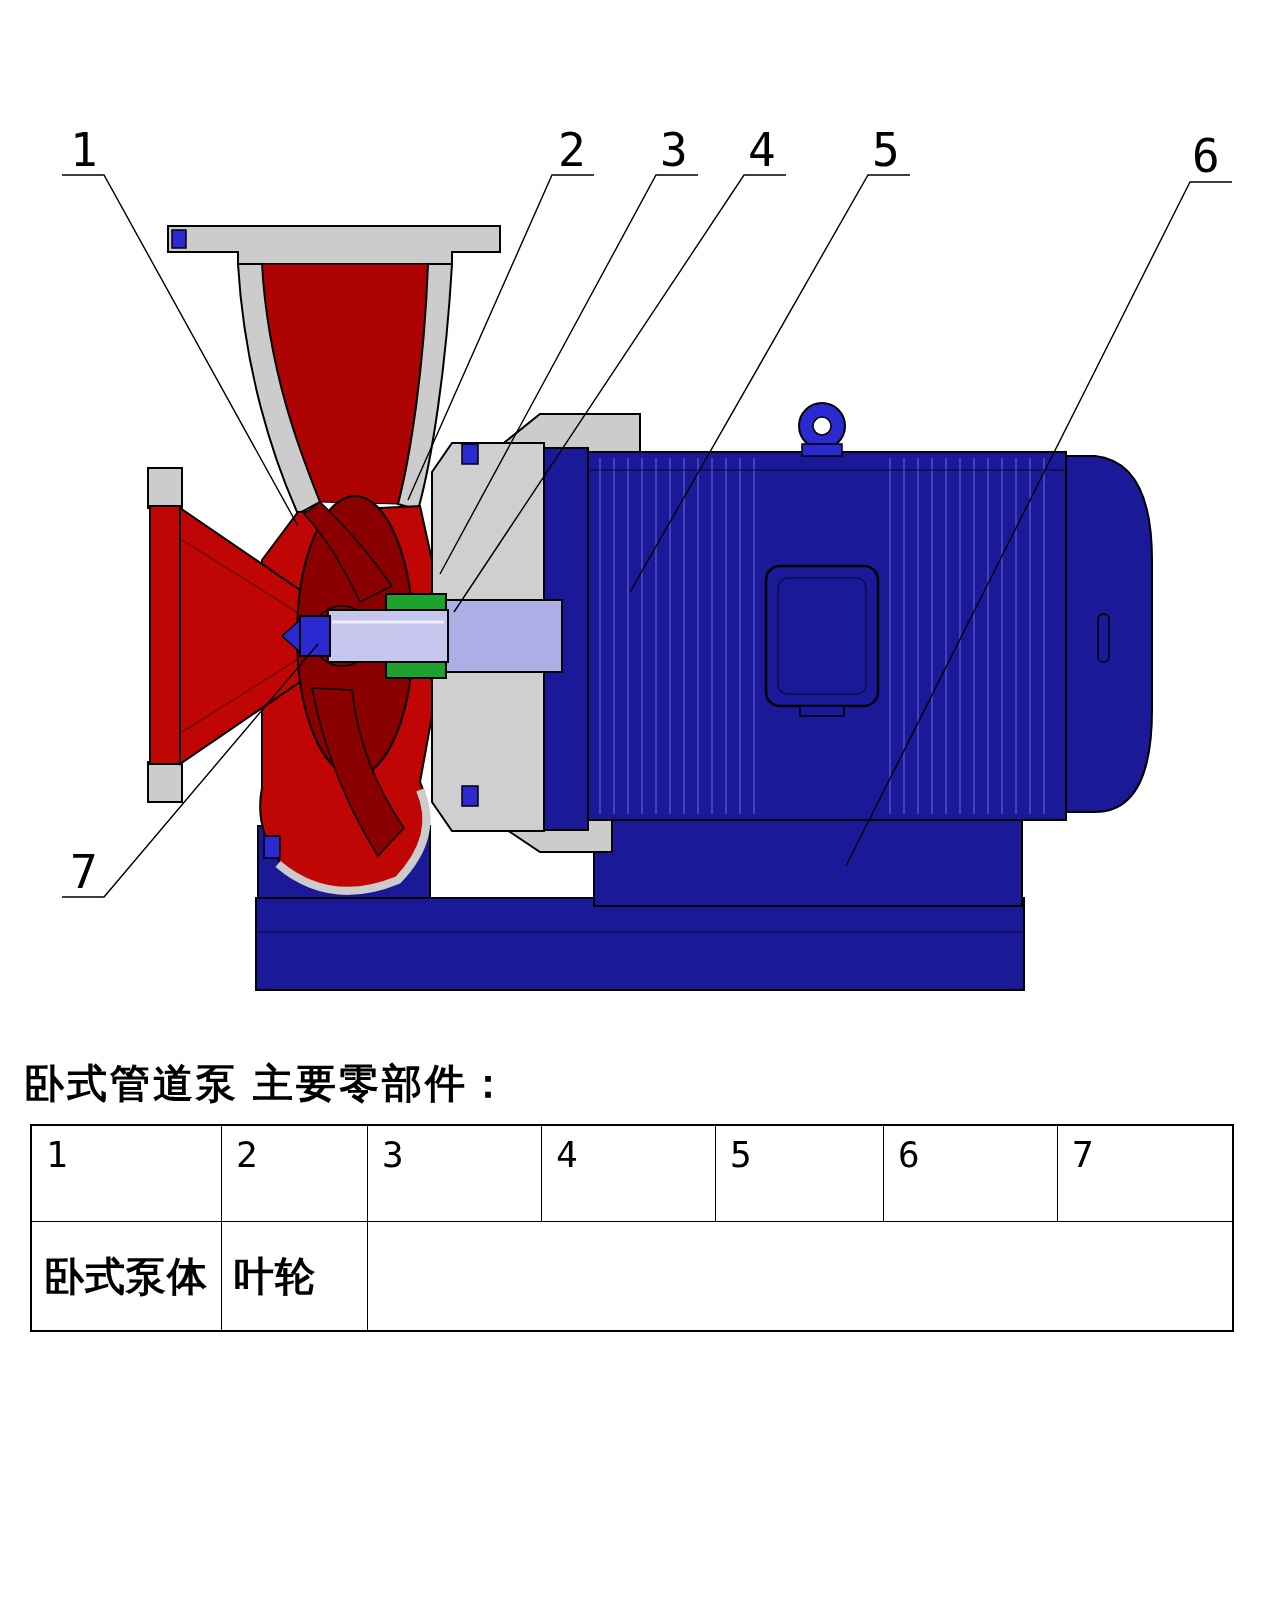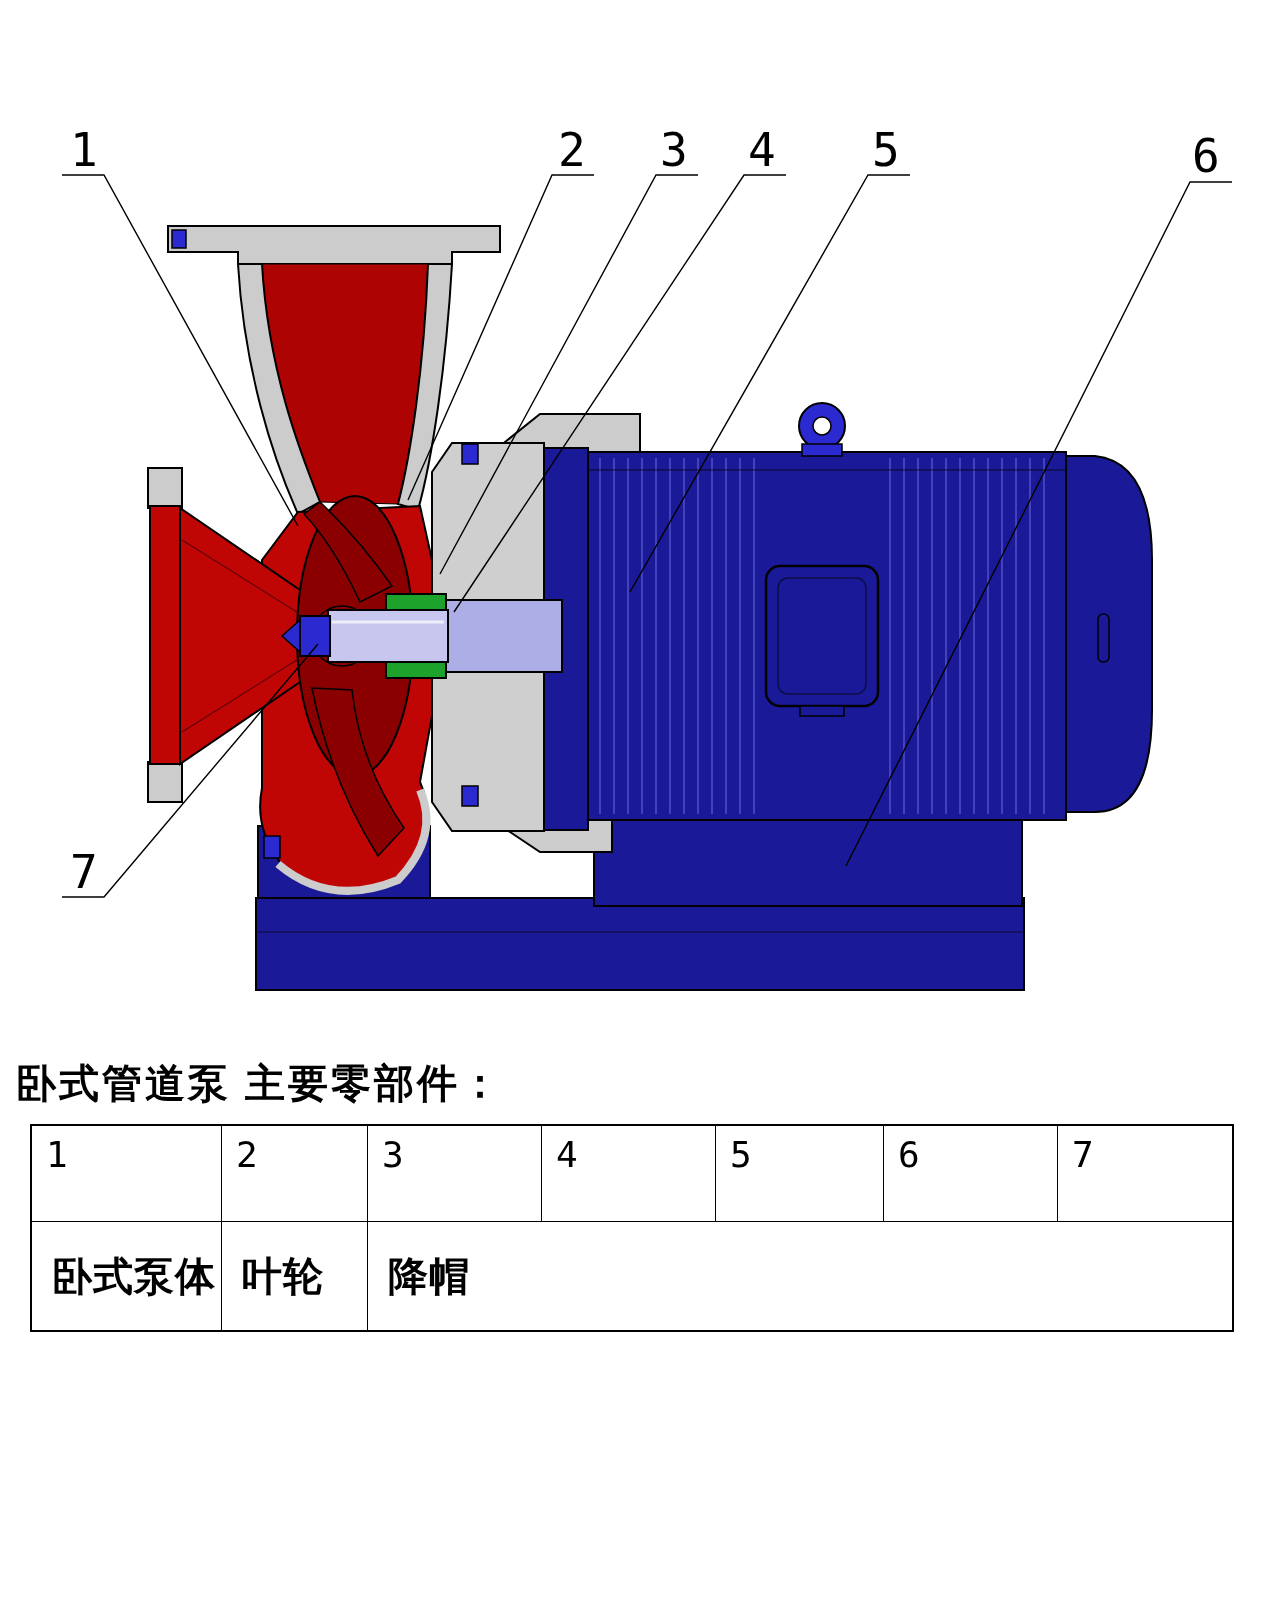--- a/index.html
+++ b/index.html
@@ -13,21 +13,21 @@
   }
   #diagram { position:absolute; left:0; top:0; }
 
   .callout-num {
     font-family:"DejaVu Sans Mono", monospace;
     font-size:46px;
     fill:#000;
   }
 
   #title {
-    position:absolute; left:16px; top:1056px;
+    position:absolute; left:24px; top:1056px;
     font-size:40px; font-weight:700; color:#000;
     letter-spacing:3px;
     font-family:"Liberation Sans", sans-serif;
   }
 
   .parts-table {
     position:absolute; left:30px; top:1124px;
     display:grid;
     grid-template-columns:190px 146px 174px 174px 168px 174px 174px;
     border:2px solid #000;
@@ -42,21 +42,21 @@
   .cell.last-row { border-bottom:none; }
   .num-cell {
     height:96px;
     padding:8px 0 0 14px;
     font-family:"DejaVu Sans Mono", monospace;
     font-size:36px; color:#000;
   }
   .part-cell {
     height:108px;
     display:flex; align-items:center;
-    padding-left:20px;
+    padding-left:12px;
     font-size:40px; font-weight:700; color:#000;
     letter-spacing:1px;
     font-family:"Liberation Sans", sans-serif;
   }
 </style>
 </head>
 <body>
 
 <div id="page">
 
@@ -205,16 +205,15 @@
     <div class="cell num-cell">1</div>
     <div class="cell num-cell">2</div>
     <div class="cell num-cell">3</div>
     <div class="cell num-cell">4</div>
     <div class="cell num-cell">5</div>
     <div class="cell num-cell">6</div>
     <div class="cell num-cell last-col">7</div>
 
     <div class="cell part-cell last-row">卧式泵体</div>
     <div class="cell part-cell last-row">叶轮</div>
-    <div class="cell part-cell last-row last-col">降帽</div>
   </div>
 
 </div>
 
 </body></html>

